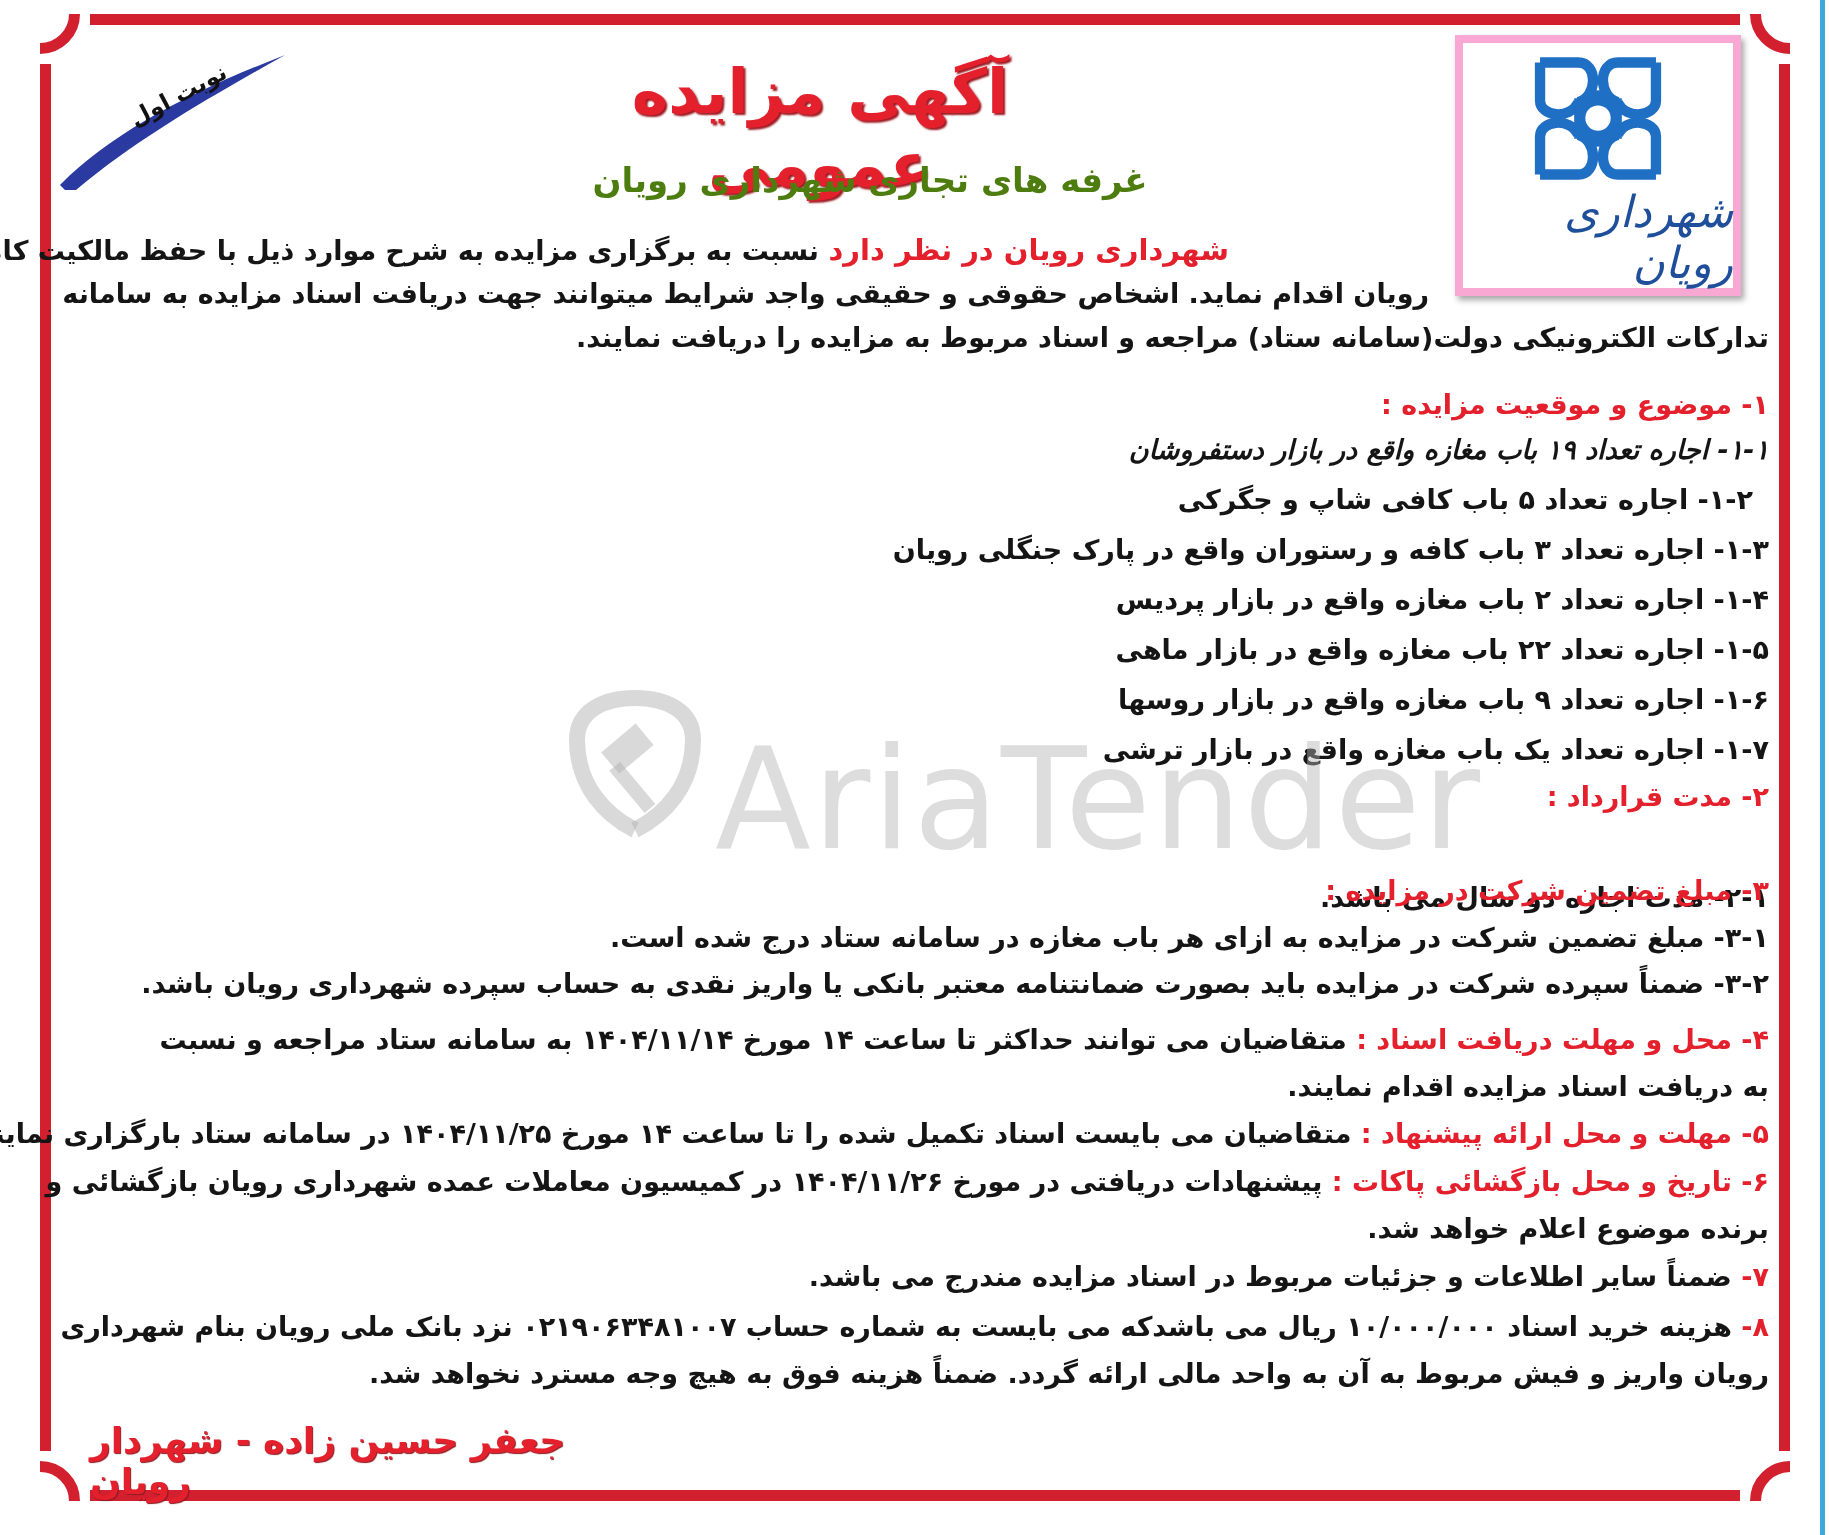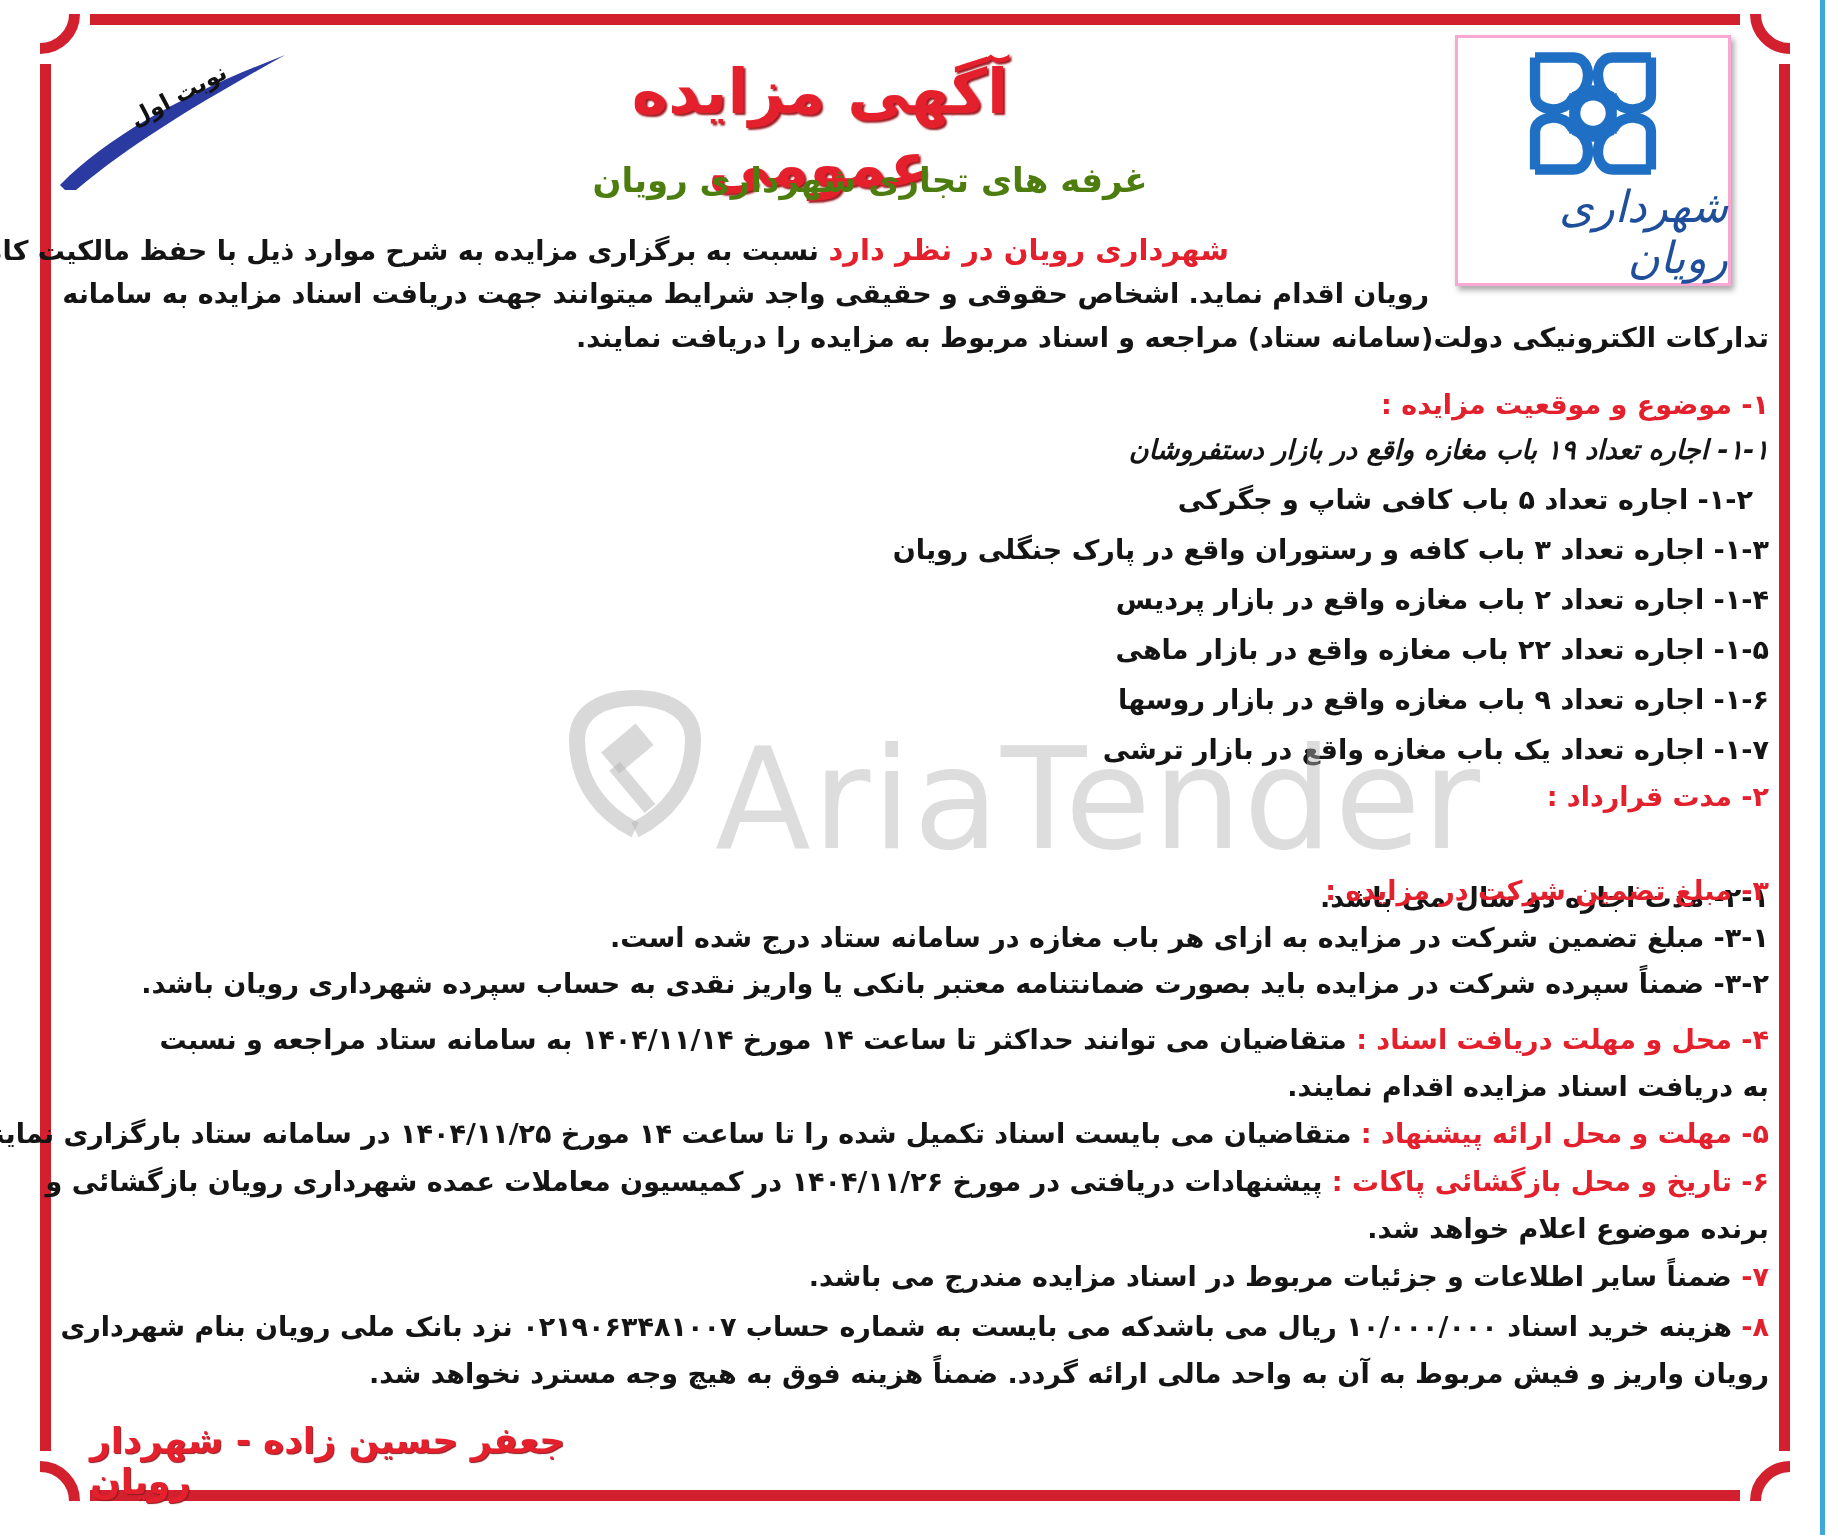--- a/index.html
+++ b/index.html
@@ -28,21 +28,21 @@
     position: absolute; width: 80px; height: 80px; box-sizing: border-box;
     border: 11px solid #d3202f; border-radius: 50%; background: transparent;
   }
   .curve.tl { left: -51px; top: -51px; clip-path: inset(50% 0 0 50%); }
   .curve.tr { right: -51px; top: -51px; clip-path: inset(50% 50% 0 0); }
   .curve.bl { left: -51px; bottom: -51px; clip-path: inset(0 0 50% 50%); }
   .curve.br { right: -51px; bottom: -51px; clip-path: inset(0 50% 50% 0); }
 
   .logo-box {
     position: absolute; left: 1455px; top: 35px; width: 270px; height: 245px;
-    background: #fff; border: 3px solid #f9a8d4;
+    background: #fff; border: 8px solid #f9a8d4;
     box-shadow: 3px 4px 6px rgba(0,0,0,0.35);
     display: flex; flex-direction: column; align-items: center;
   }
   .logo-box svg { margin-top: 10px; }
   .logo-text {
     font-family: "DejaVu Serif", serif; font-style: italic;
     color: #1f4f9a; font-size: 44px; margin-top: 2px; direction: rtl;
   }
 
   .badge {

